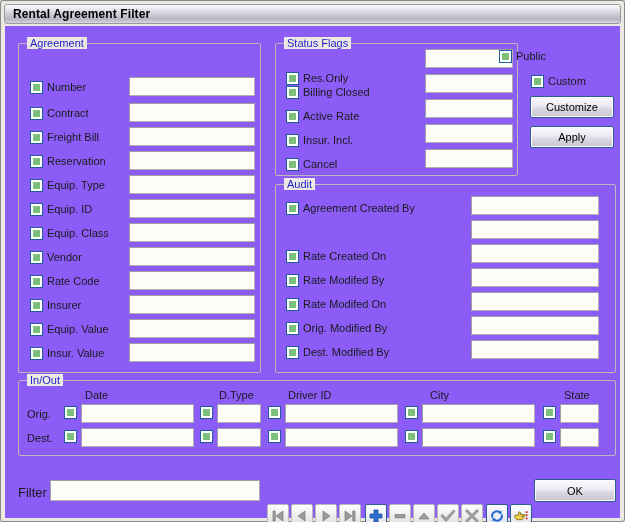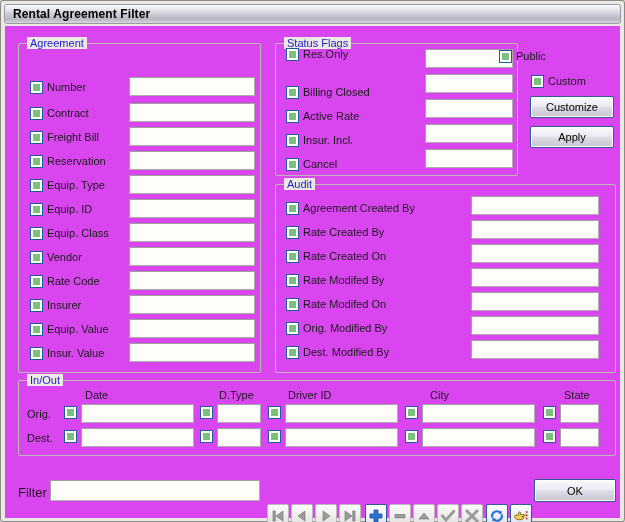--- a/index.html
+++ b/index.html
@@ -23,21 +23,21 @@
     border:1px solid #9a9aa6;
     border-radius:3px;
   }
   .titlebar .title{
     position:absolute;left:8px;top:2px;
     font-size:12px;font-weight:bold;color:#000;
     letter-spacing:.1px;
   }
   .client{
     position:absolute;left:4px;top:25px;width:615px;height:492px;
-    background:#d946ef;
+    background:#8b5cf6;
   }
 
   
   .group{
     position:absolute;box-sizing:border-box;
     border:1px solid #bcb9b4;
     border-radius:2px;
   }
   .group > .glabel{
     position:absolute;top:-7px;left:8px;
@@ -188,21 +188,21 @@
 
     <div class="fieldrow" style="left:25px;top:320px;">
       <span class="cb"></span><span class="lbl">Insur. Value</span>
     </div>
     <input class="inp" style="left: 124px; top: 317px; width: 126px; height: 19px;" value="">
 
     <div class="group" style="left:270px;top:17px;width:243px;height:133px;">
       <div class="glabel">Status Flags</div>
     </div>
 
-    <div class="fieldrow" style="left:281px;top:21px;">
+    <div class="fieldrow" style="left:281px;top:45px;">
       <span class="cb"></span><span class="lbl">Res.Only</span>
     </div>
     <input class="inp" style="left: 420px; top: 23px; width: 88px; height: 19px;" value="">
 
     <div class="fieldrow" style="left:281px;top:59px;">
       <span class="cb"></span><span class="lbl">Billing Closed</span>
     </div>
     <input class="inp" style="left: 420px; top: 48px; width: 88px; height: 19px;" value="">
 
     <div class="fieldrow" style="left:281px;top:83px;">
@@ -236,23 +236,20 @@
 
     <div class="group" style="left:270px;top:158px;width:341px;height:189px;">
       <div class="glabel">Audit</div>
     </div>
 
     <div class="fieldrow" style="left:281px;top:175px;">
       <span class="cb"></span><span class="lbl">Agreement Created By</span>
     </div>
     <input class="inp" style="left: 466px; top: 170px; width: 128px; height: 19px;" value="">
 
-    <div class="fieldrow" style="left:281px;top:199px;">
-      <span class="cb"></span><span class="lbl">Rate Created By</span>
-    </div>
     <input class="inp" style="left: 466px; top: 194px; width: 128px; height: 19px;" value="">
 
     <div class="fieldrow" style="left:281px;top:223px;">
       <span class="cb"></span><span class="lbl">Rate Created On</span>
     </div>
     <input class="inp" style="left: 466px; top: 218px; width: 128px; height: 19px;" value="">
 
     <div class="fieldrow" style="left:281px;top:247px;">
       <span class="cb"></span><span class="lbl">Rate Modifed By</span>
     </div>

